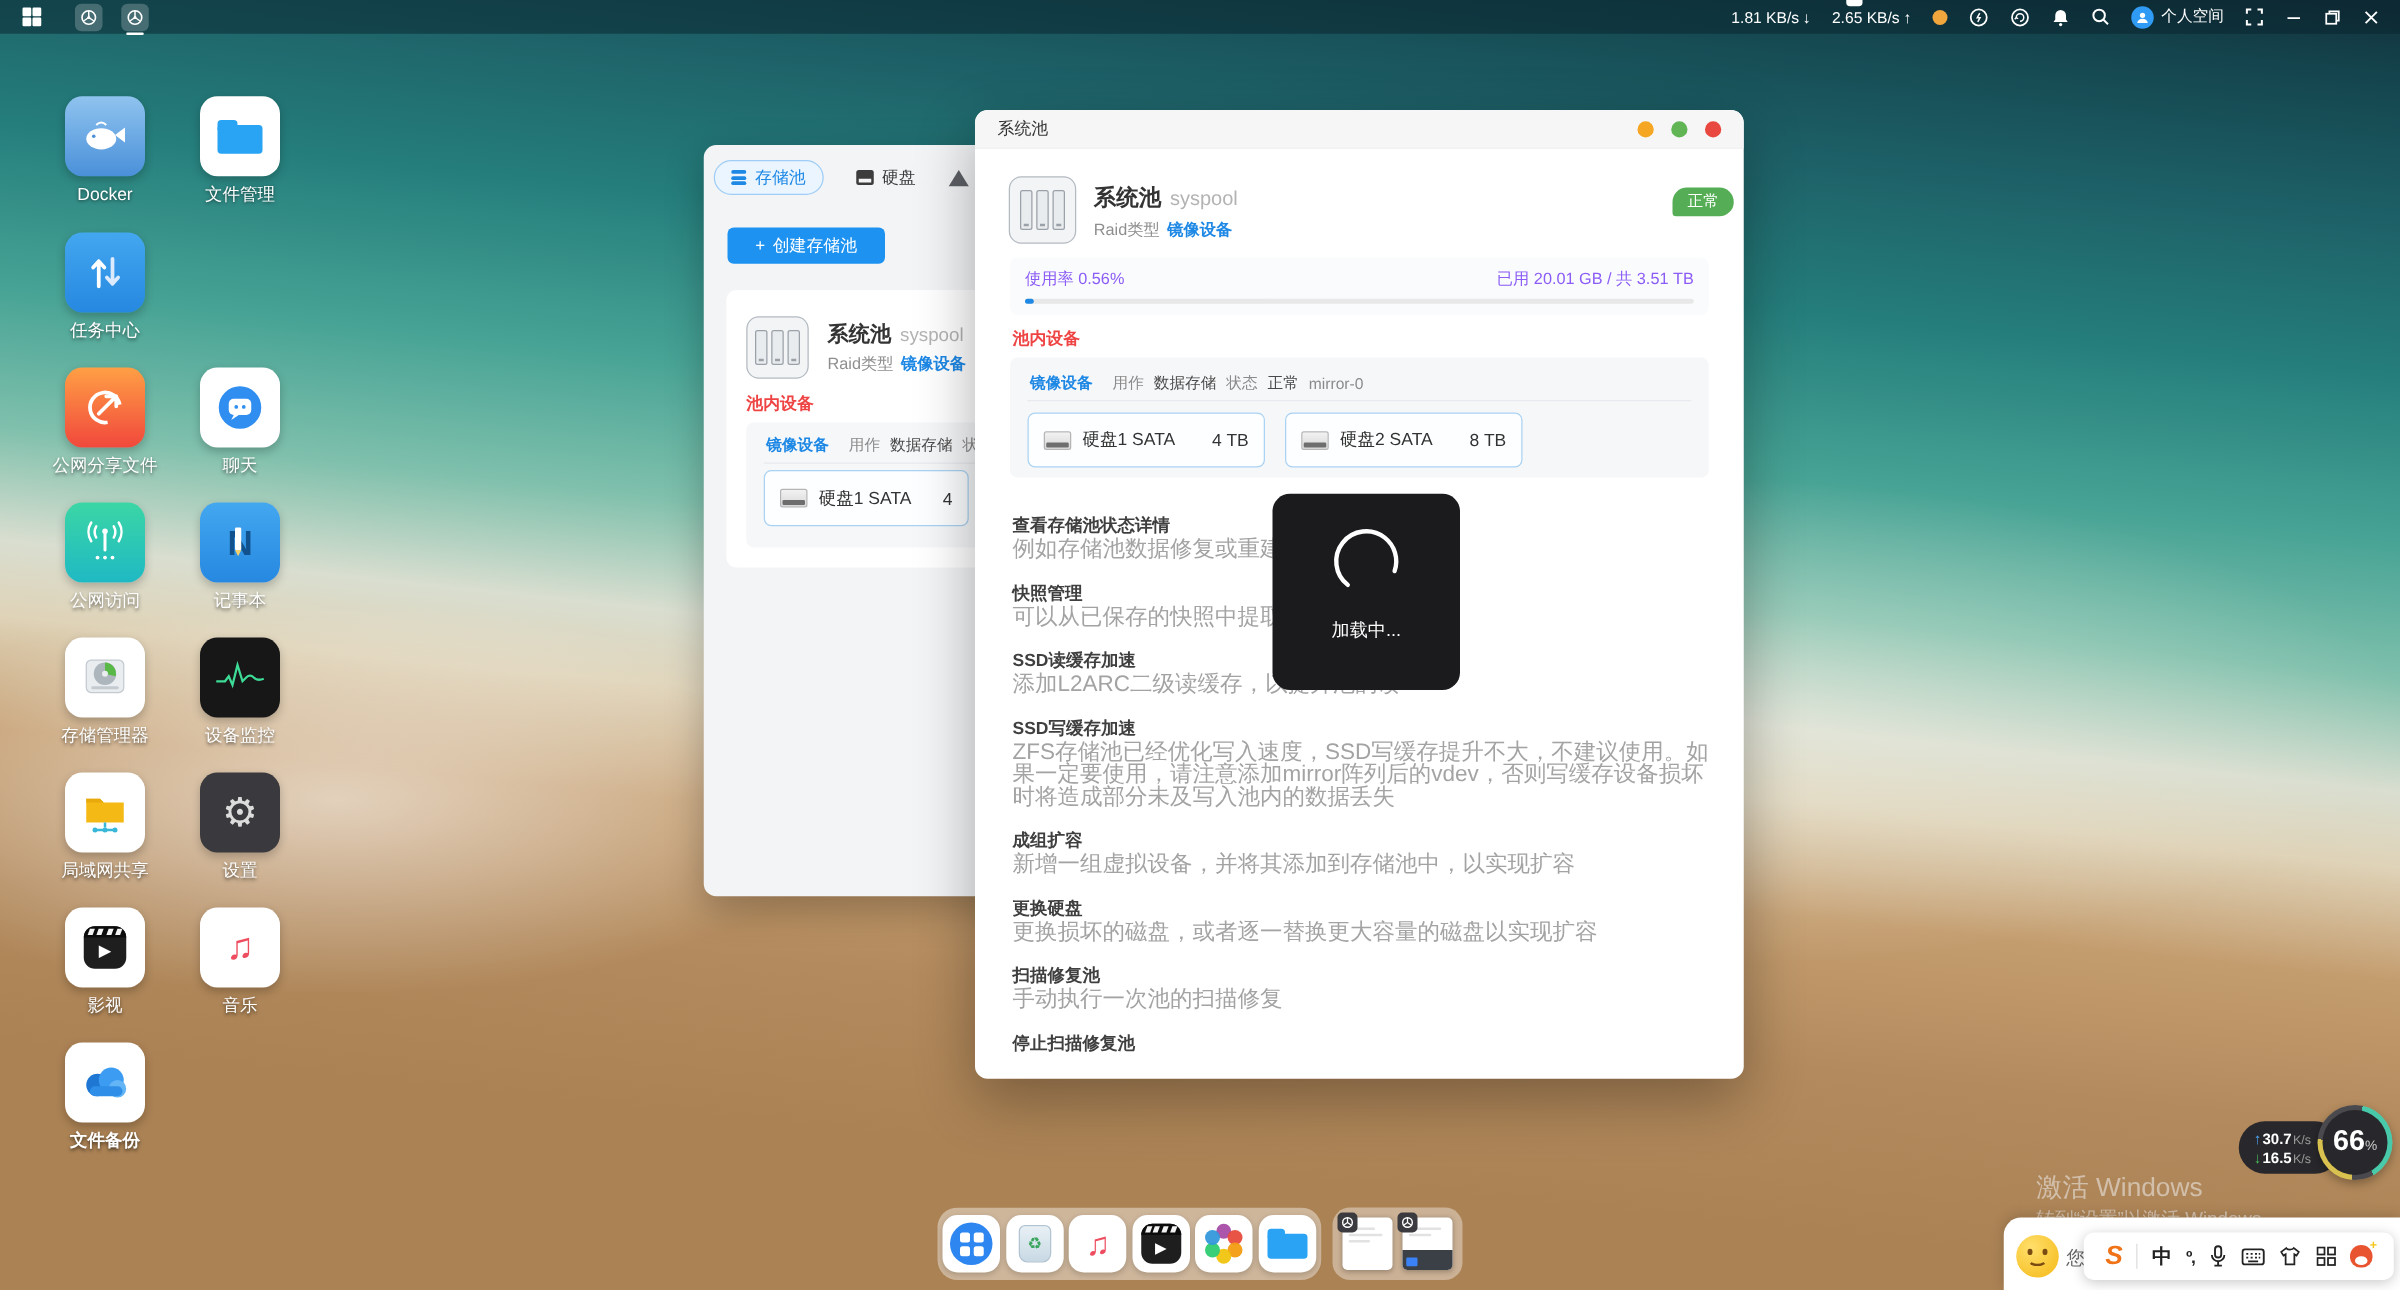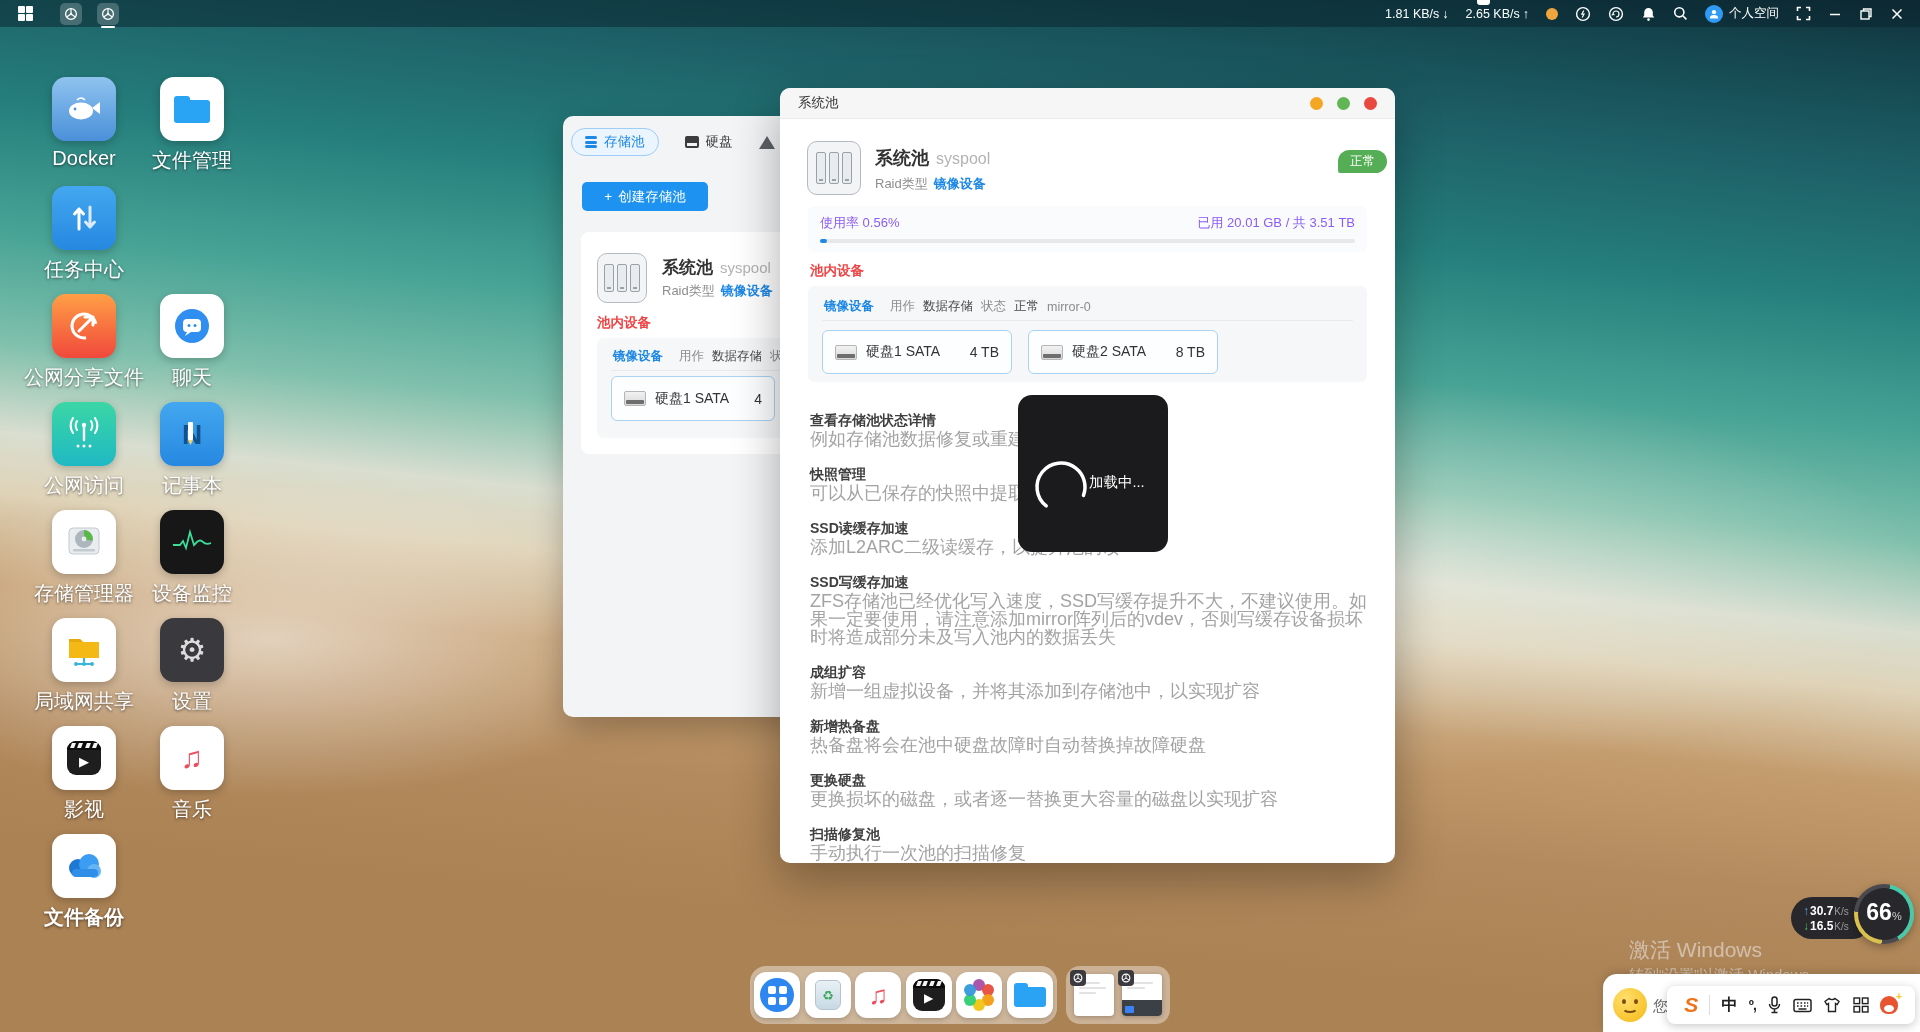--- a/index.html
+++ b/index.html
@@ -22,21 +22,21 @@
   .tb-app .under{position:absolute;bottom:-3px;left:4px;width:14px;height:2px;background:#fff;border-radius:1px;}
   .tb-right{margin-left:auto;display:flex;align-items:center;gap:17px;padding-right:16px;font-size:12.5px;}
   .net{display:flex;align-items:center;gap:3px;white-space:nowrap;}
   .dot-org{width:12px;height:12px;border-radius:50%;background:#f0a63c;}
   .userwrap{display:flex;align-items:center;gap:6px;}
   .avatar{width:18px;height:18px;border-radius:50%;background:#2f9bf5;display:flex;align-items:center;justify-content:center;}
   .peek-tab{left:1477px;top:0;width:13px;height:5px;background:#fff;border-radius:0 0 3px 3px;z-index:41;}
   
   .dicon{width:140px;text-align:center;z-index:5;}
   .dicon .tile{width:64px;height:64px;border-radius:14px;margin:0 auto;display:flex;align-items:center;justify-content:center;box-shadow:0 3px 8px rgba(0,0,0,.22);position:relative;overflow:hidden;}
-  .dicon .lbl{margin-top:6px;color:#fff;font-size:20px;text-shadow:0 1px 3px rgba(0,0,0,.6);white-space:nowrap;}
+  .dicon .lbl{margin-top:6px;color:#fff;font-size:14px;text-shadow:0 1px 3px rgba(0,0,0,.6);white-space:nowrap;}
   .t-white{background:#fff;} .t-blue{background:linear-gradient(180deg,#43a7f0,#2688e0);}
   .t-docker{background:linear-gradient(180deg,#8fc3ef,#4a90d9);}
   .t-orange{background:linear-gradient(180deg,#ff9f45,#f1483c);}
   .t-teal{background:linear-gradient(180deg,#3bd6a5,#1fb9c4);}
   .t-dark{background:#3a3a3e;} .t-black{background:#171717;}
   .folder-sm{width:36px;height:27px;position:relative;}
   .folder-sm .b{position:absolute;left:0;top:4px;width:36px;height:23px;border-radius:3px;background:#29a3f4;}
   .folder-sm .t{position:absolute;left:0;top:0;width:16px;height:8px;border-radius:3px 3px 0 0;background:#29a3f4;}
   .flower{position:relative;width:36px;height:36px;}
   .flower i{position:absolute;width:14px;height:14px;border-radius:50%;opacity:.95;}
@@ -84,21 +84,21 @@
   .lights i{width:13px;height:13px;border-radius:50%;}
   .badge{position:absolute;background:#55ae55;color:#fff;font-size:12.5px;padding:3px 12px;border-radius:12px 12px 12px 3px;}
   .usagebox{position:absolute;left:28px;top:118px;width:559px;height:46px;background:#fafbfc;border-radius:6px;padding:8px 12px 0 12px;}
   .usrow{display:flex;justify-content:space-between;font-size:13px;color:#8b5cf6;}
   .track{margin-top:7px;height:4px;background:#e8e8e8;border-radius:2px;position:relative;}
   .track .fill{position:absolute;left:0;top:0;bottom:0;width:7px;background:#1e88e5;border-radius:2px;}
   .actions{position:absolute;left:30px;top:315px;width:557px;padding-top:7px;}
   .act{margin-bottom:16px;}
   .act .t{font-size:14px;color:#3f3f3f;font-weight:600;line-height:20px;}
   .act .d{font-size:18px;color:#a3a3a3;line-height:18px;}
-  .loadbox{position:absolute;left:238px;top:307px;width:150px;height:157px;background:#1b1b1d;border-radius:14px;z-index:5;display:flex;align-items:center;color:#fff;padding-left:15px;}
+  .loadbox{position:absolute;left:238px;top:307px;width:150px;height:157px;background:#1b1b1d;border-radius:14px;z-index:5;display:flex;flex-direction:column;align-items:center;color:#fff;}
   .spin{margin-top:26px;width:56px;height:56px;}
   .loadtxt{margin-top:18px;font-size:14.5px;}
   
   .dock{left:750px;top:966px;width:307px;height:58px;background:rgba(255,255,255,.42);border-radius:16px;display:flex;align-items:center;justify-content:space-evenly;z-index:30;backdrop-filter:blur(4px);}
   .dtile{width:46px;height:46px;background:#fff;border-radius:12px;display:flex;align-items:center;justify-content:center;box-shadow:0 2px 5px rgba(0,0,0,.18);position:relative;}
   .launcher{width:34px;height:34px;border-radius:50%;background:#2e86f0;display:grid;grid-template-columns:8px 8px;grid-template-rows:8px 8px;gap:3px;align-content:center;justify-content:center;}
   .launcher i{background:#fff;border-radius:2px;}
   .trashcup{width:26px;height:30px;border-radius:5px 5px 7px 7px;background:linear-gradient(180deg,#e8f0f5,#c8d9e4);border:1px solid #b2c4d1;display:flex;align-items:center;justify-content:center;color:#3aa55c;font-size:13px;}
   .dockfolder{width:32px;height:24px;position:relative;}
   .dockfolder .b{position:absolute;left:0;top:4px;width:32px;height:20px;border-radius:3px;background:#2aa3f5;}
@@ -481,24 +481,20 @@
         </div>
       <div class="act">
           <div class="t">SSD写缓存加速</div>
           <div class="d">ZFS存储池已经优化写入速度，SSD写缓存提升不大，不建议使用。如果一定要使用，请注意添加mirror阵列后的vdev，否则写缓存设备损坏时将造成部分未及写入池内的数据丢失</div>
         </div>
       <div class="act">
           <div class="t">成组扩容</div>
           <div class="d">新增一组虚拟设备，并将其添加到存储池中，以实现扩容</div>
         </div>
       <div class="act">
-          <div class="t">新增热备盘</div>
-          <div class="d">热备盘将会在池中硬盘故障时自动替换掉故障硬盘</div>
-        </div>
-      <div class="act">
           <div class="t">更换硬盘</div>
           <div class="d">更换损坏的磁盘，或者逐一替换更大容量的磁盘以实现扩容</div>
         </div>
       <div class="act">
           <div class="t">扫描修复池</div>
           <div class="d">手动执行一次池的扫描修复</div>
         </div>
       <div class="act">
           <div class="t">停止扫描修复池</div>
           <div class="d"></div>

